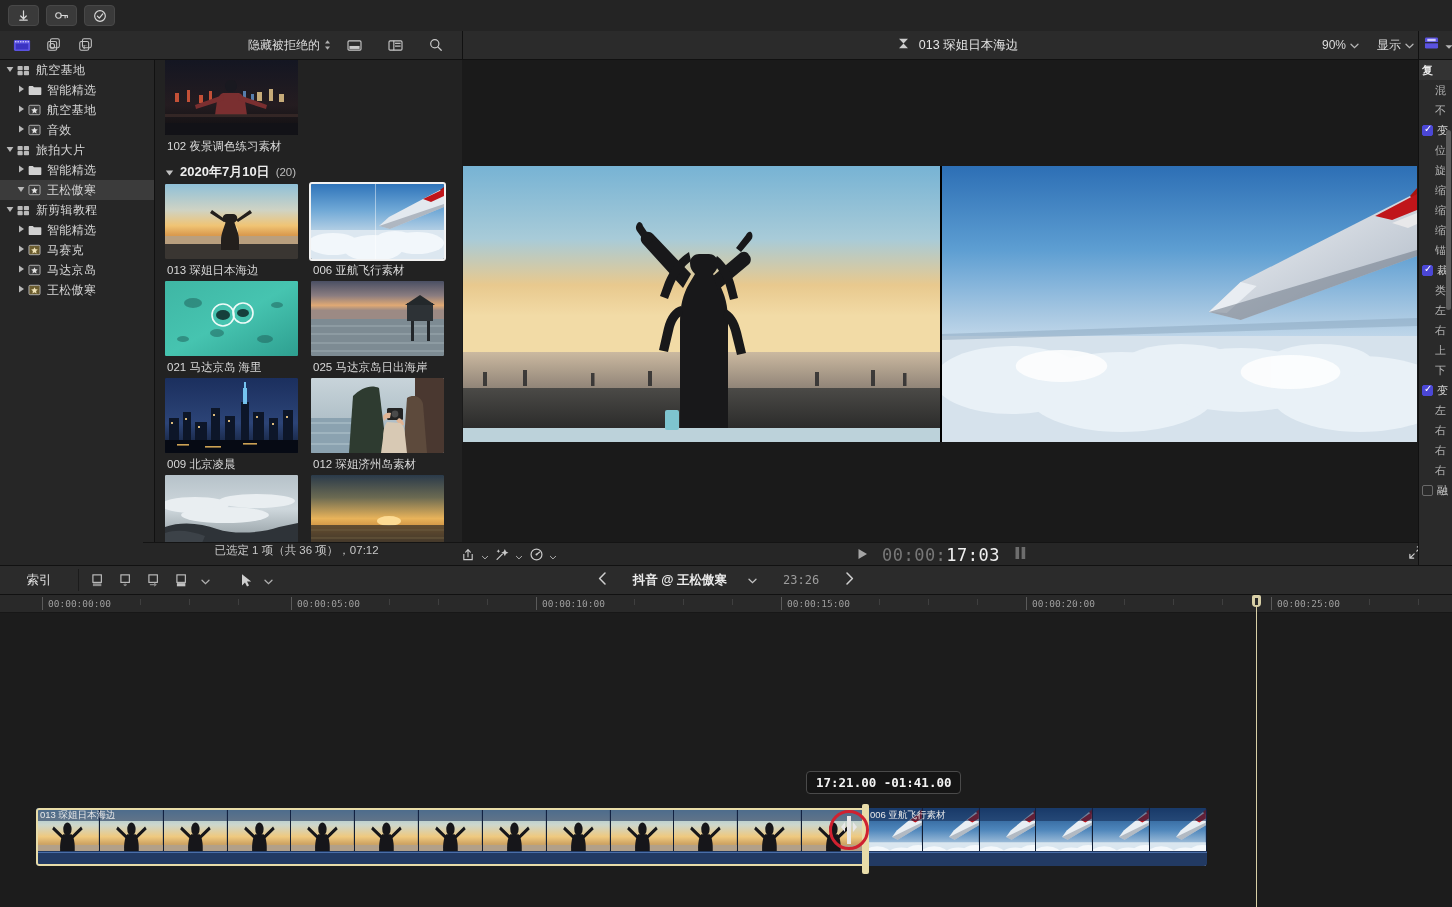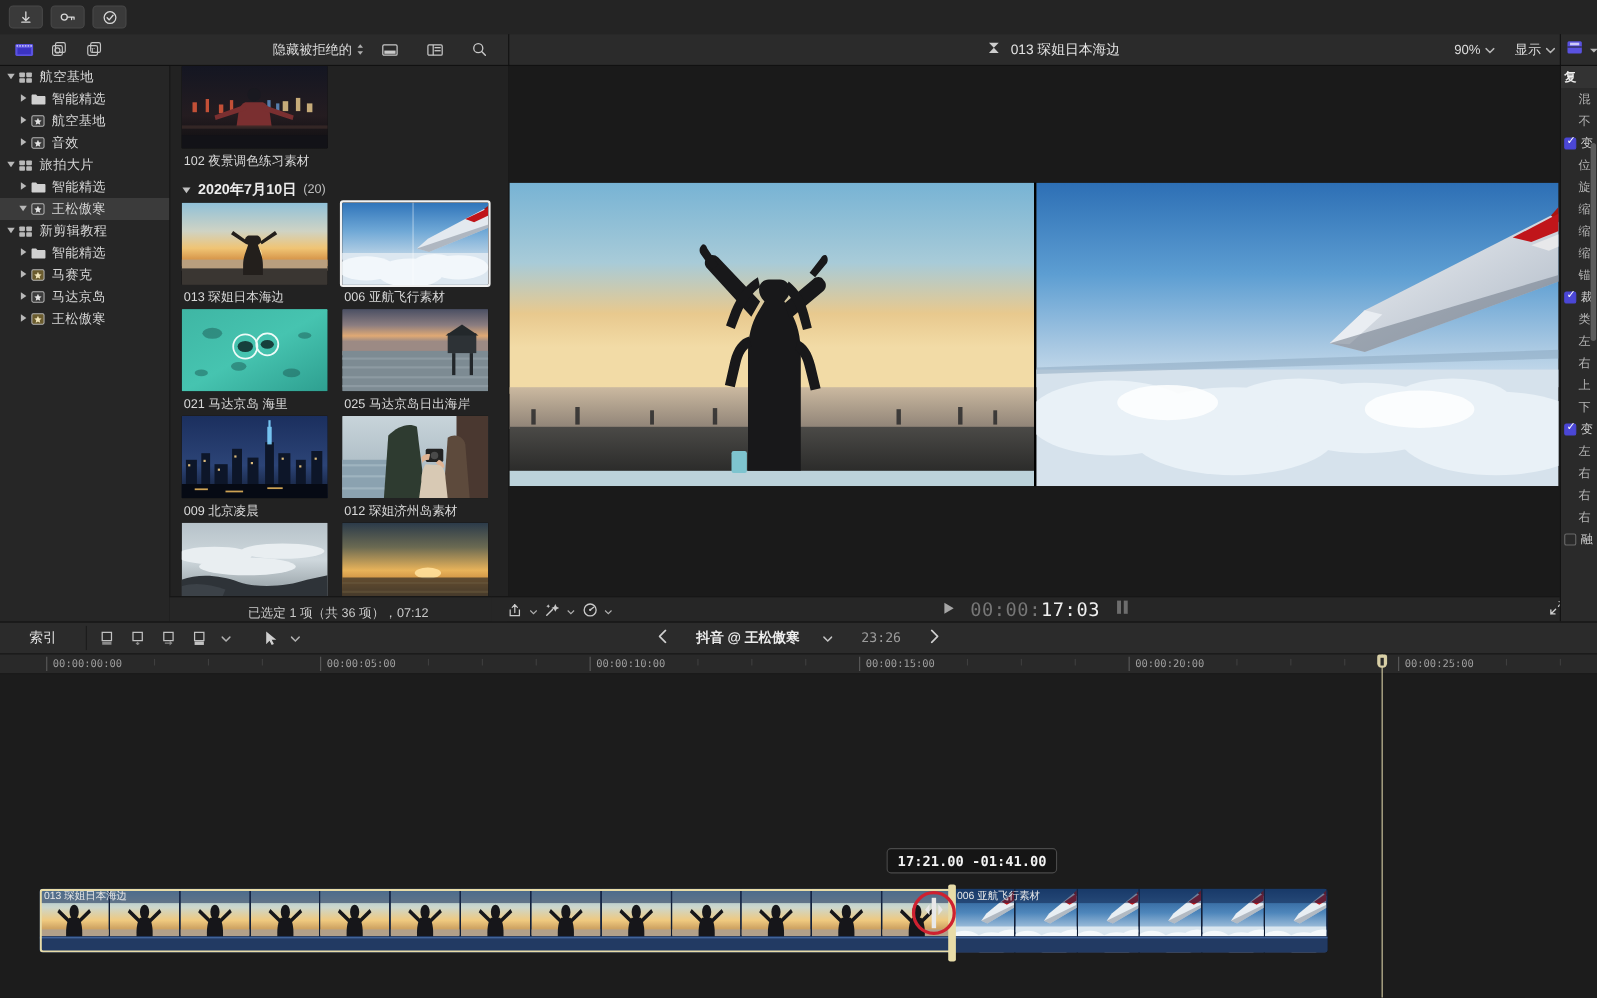--- a/index.html
+++ b/index.html
@@ -88,23 +88,23 @@
     width: 133px; height: 75px; background: #111; border-radius: 1px;
     position: relative; overflow: hidden;
   }
   .cell.sel .thumb { outline: 2px solid #f2f2f2; outline-offset: 0px; }
   .cell.sel .thumb::after {
     content:''; position:absolute; left: 48%; top:0; bottom:0; width:1px;
     background: rgba(255,255,255,.45);
   }
   .cname { font-size: 11.5px; color: #d9d9d9; padding: 4px 0 0 2px; white-space: nowrap; }
   .browser-status {
-    position: absolute; left: 154px; top: 542px; width: 307px; height: 23px;
+    position: absolute; left: 143px; top: 542px; width: 307px; height: 23px;
     background: #262626; border-top: 1px solid #141414;
-    display: flex; align-items: flex-end; justify-content: center;
+    display: flex; align-items: flex-start; justify-content: center;
     font-size: 11.5px; color: #c9c9c9;
   }
 
   
   .viewer-area {
     position: absolute; left: 462px; top: 60px; width: 990px; height: 482px;
     background: #1a1a1a; display: flex; align-items: center;
   }
   .vwrap { position: absolute; top: 106px; height: 276px; }
   .v-left { left: 1px; width: 477px; }

